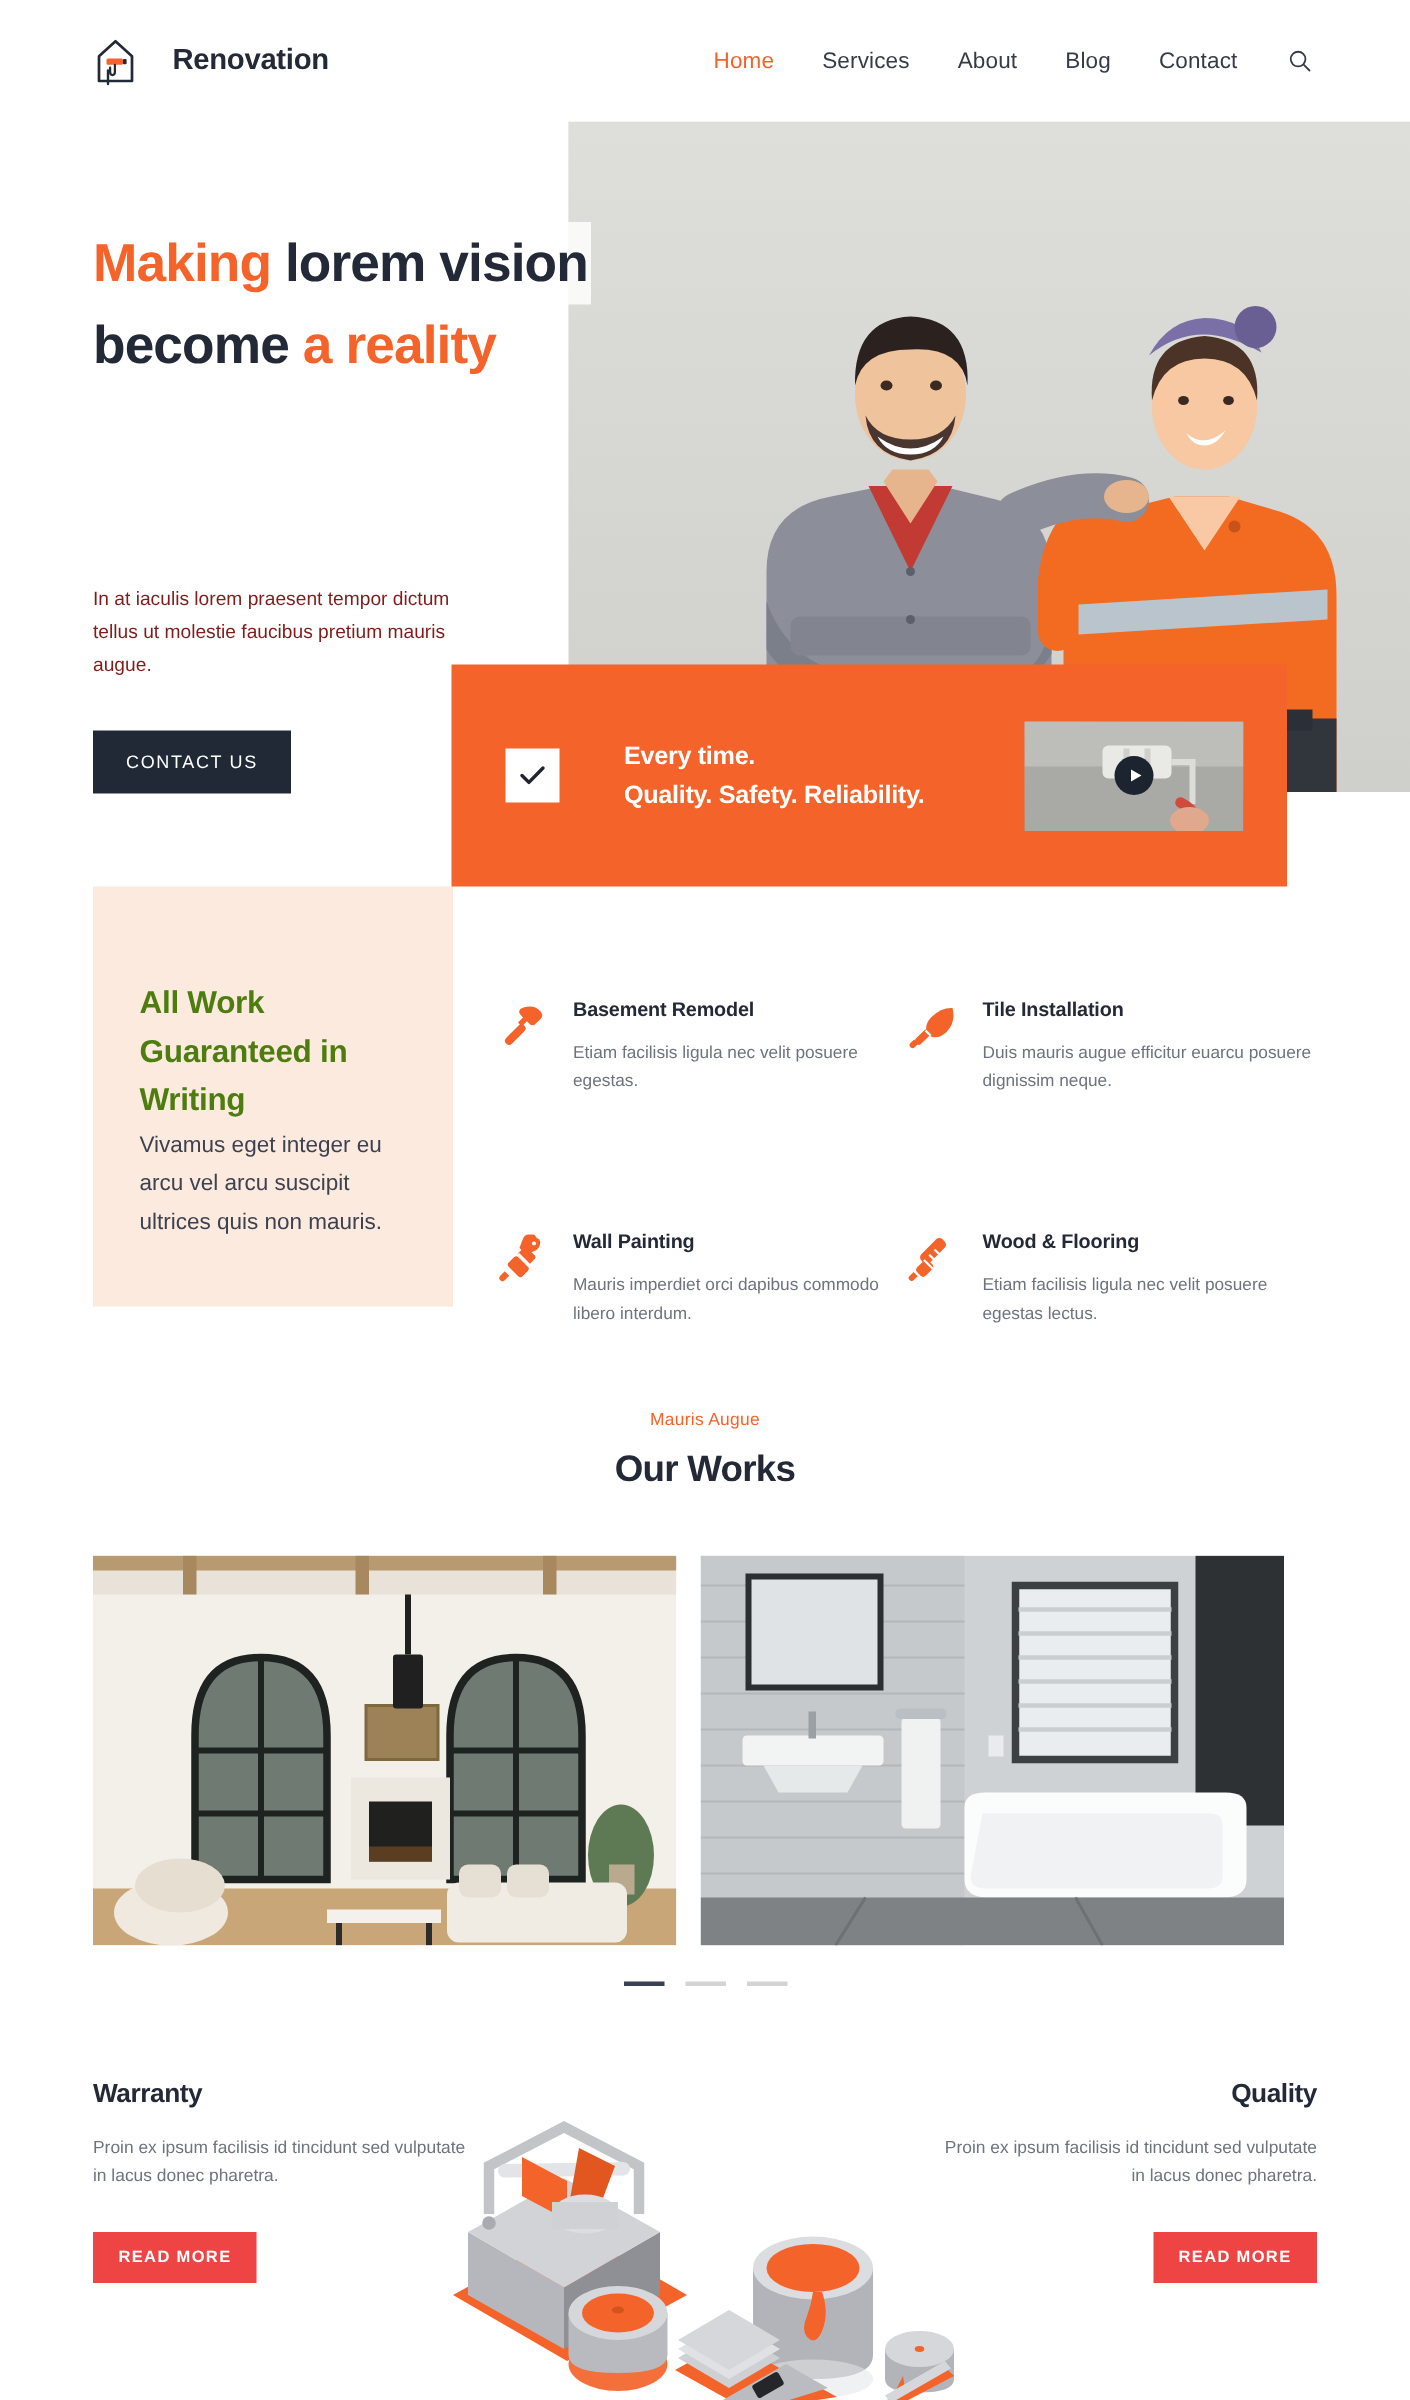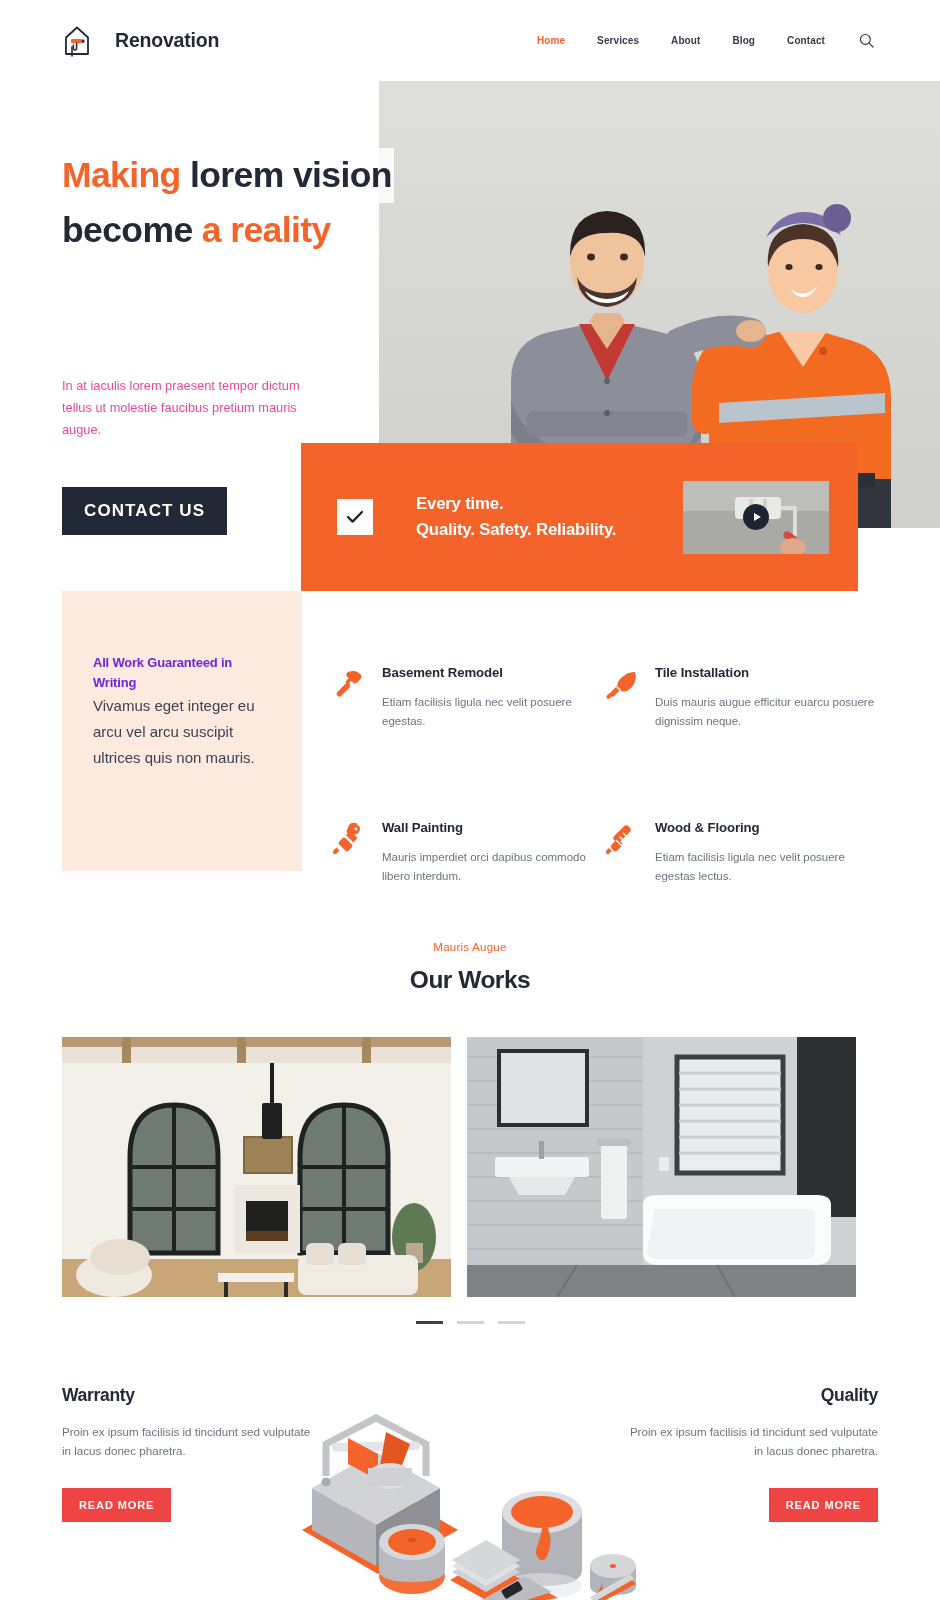--- a/index.html
+++ b/index.html
@@ -20,22 +20,22 @@
     display: flex; align-items: center; justify-content: space-between;
     padding: 0 63px 0 62px;
   }
   .brand { display: flex; align-items: center; gap: 23px; }
   .brand-logo { width: 30px; height: 34px; display: block; }
   .brand-name {
     font-size: 19.5px; font-weight: 700; letter-spacing: -0.2px; color: #232936;
   }
   .nav { display: flex; align-items: center; gap: 0; }
   .nav a {
-    font-size: 10px; color: #363b47; text-decoration: none;
-    padding: 0 16px; letter-spacing: .1px; font-weight: 700;
+    font-size: 15px; color: #363b47; text-decoration: none;
+    padding: 0 16px; letter-spacing: .1px; font-weight: 400;
   }
   .nav a.active { color: #f4632a; }
   .nav .search-btn {
     margin-left: 14px; width: 22px; height: 22px; display:flex;
     align-items:center; justify-content:center; background:none; border:none; cursor:pointer;
   }
 
   
   .hero { position: absolute; top: 81px; left: 0; width: 940px; height: 447px; }
   .hero-photo {
@@ -48,27 +48,27 @@
   .hero-title {
     font-size: 35.5px; line-height: 1.55; font-weight: 700;
     letter-spacing: -0.6px; color: #232936;
   }
   .hero-title .or { color: #f4632a; }
   .hero-title .ln {
     display: inline-block; background: rgba(255,255,255,.82);
     padding: 0 2px 0 0; white-space: nowrap;
   }
   .hero-copy {
-    position: absolute; left: 62px; top: 294px; width: 250px;
-    font-size: 12.8px; line-height: 1.72; color: #ec4899; z-index: 20;
+    position: absolute; left: 62px; top: 307px; width: 250px;
+    font-size: 12.8px; line-height: 1.72; color: #7f1d1d; z-index: 20;
   }
   .hero-btn {
     position: absolute; left: 62px; top: 406px; z-index: 20;
     background: #212936; color: #fff; border: none;
-    padding: 14px 22px; font-size: 17px; font-weight: 700;
+    padding: 14px 22px; font-size: 12px; font-weight: 400;
     letter-spacing: 1.1px; cursor: pointer; font-family: inherit;
   }
 
   
   .banner {
     position: absolute; left: 301px; top: 443px; width: 557px; height: 148px;
     background: #f4632a; z-index: 30; display: flex; align-items: center;
   }
   .banner-check {
     width: 36px; height: 36px; background: #fff; margin-left: 36px;
@@ -93,21 +93,21 @@
     border-left: 7px solid #fff; border-top: 4.5px solid transparent; border-bottom: 4.5px solid transparent;
   }
 
   
   .services { position: absolute; top: 591px; left: 0; width: 940px; height: 285px; }
   .guarantee {
     position: absolute; left: 62px; top: 0; width: 240px; height: 280px;
     background: #fdeade; padding: 62px 28px 0 31px;
   }
   .guarantee h3 {
-    font-size: 13px; font-weight: 700; line-height: 1.55; color: #6d28d9;
+    font-size: 21px; font-weight: 700; line-height: 1.55; color: #4d7c0f;
     letter-spacing: -0.2px;
   }
   .guarantee p {
     font-size: 15px; line-height: 1.72; color: #3c4250;
   }
   .svc-grid {
     position: absolute; left: 332px; top: 42px; width: 545px;
     display: grid; grid-template-columns: 273px 272px; grid-row-gap: 58px;
   }
   .svc { display: flex; gap: 0; margin-top: 32px; }

